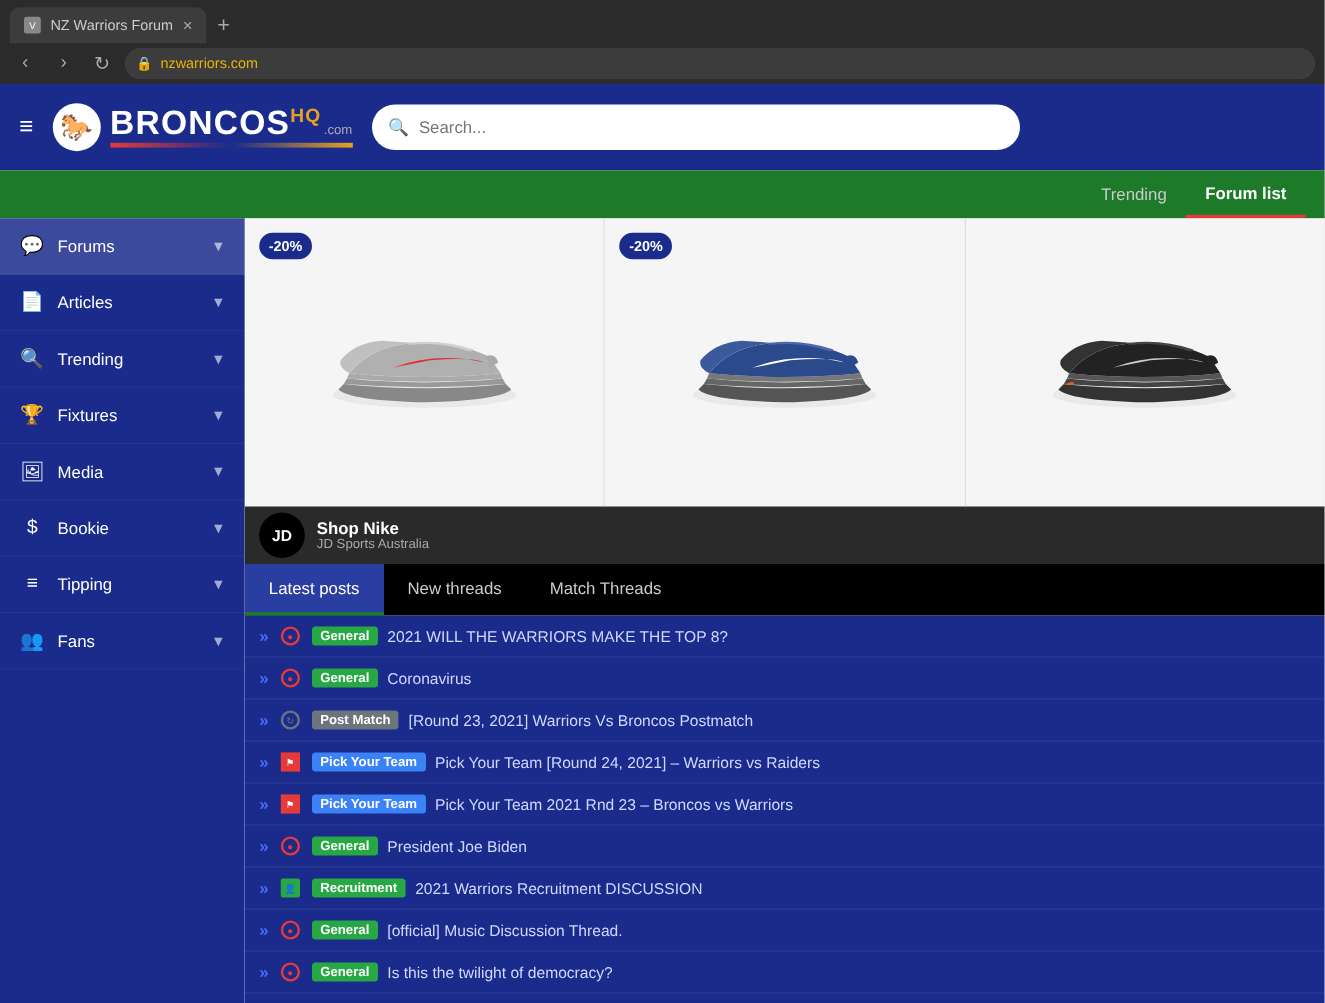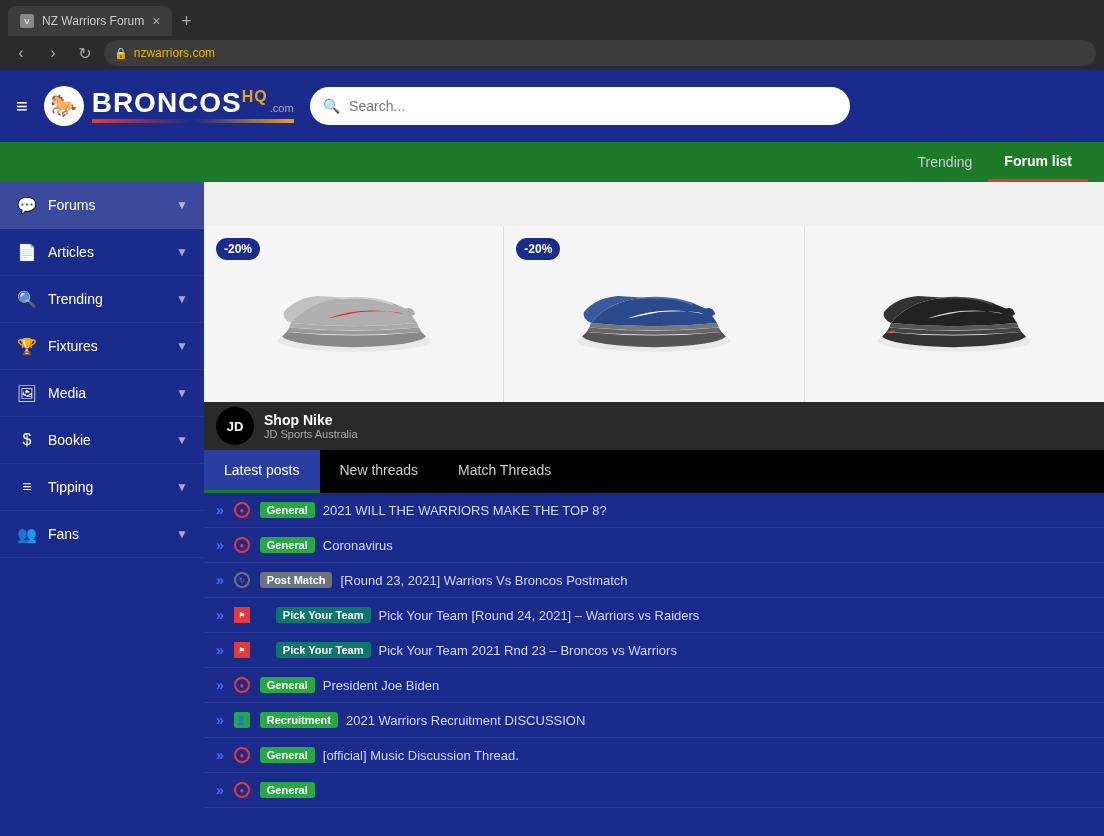--- a/index.html
+++ b/index.html
@@ -221,23 +221,22 @@
     .content-area {
       flex: 1;
       background: #f0f0f0;
       overflow: hidden;
     }
 
     
     .ad-banner {
       display: flex;
       background: #e8e8e8;
-      height: 176px;
+      height: 240px;
       overflow: hidden;
-      margin-top: 44px;
     }
     .ad-item {
       flex: 1;
       background: #f5f5f5;
       display: flex;
       align-items: center;
       justify-content: center;
       position: relative;
       border-right: 1px solid #ddd;
     }
@@ -321,21 +320,21 @@
     .thread-category {
       padding: 2px 7px;
       border-radius: 3px;
       font-size: 11px;
       font-weight: bold;
       color: white;
       flex-shrink: 0;
     }
     .cat-general { background: #28a745; }
     .cat-post-match { background: #6c757d; }
-    .cat-pick-your-team { background: #0f766e; margin-left: 16px; }
+    .cat-pick-your-team { background: #3b82f6; }
     .cat-recruitment { background: #28a745; }
     .thread-icon {
       width: 20px;
       height: 20px;
       flex-shrink: 0;
       display: flex;
       align-items: center;
       justify-content: center;
     }
     .icon-circle {
@@ -633,20 +632,21 @@
       </div>
 
       <div class="thread-item">
         <span class="thread-arrow">»</span>
         <div class="thread-icon">
             <div class="icon-circle" style="border-color:#e63939;">
               <span style="color:#e63939;font-size:8px;">●</span>
             </div>
           </div>
         <span class="thread-category cat-general">General</span>
+        <span class="thread-title">Is this the twilight of democracy?</span>
       </div>
 
       <div class="thread-item">
 
         <div class="thread-icon"></div>
 
       </div>
 
     </div>
   </div>

